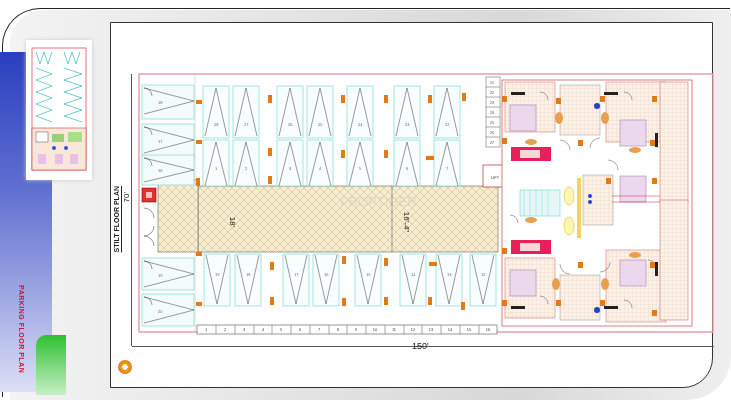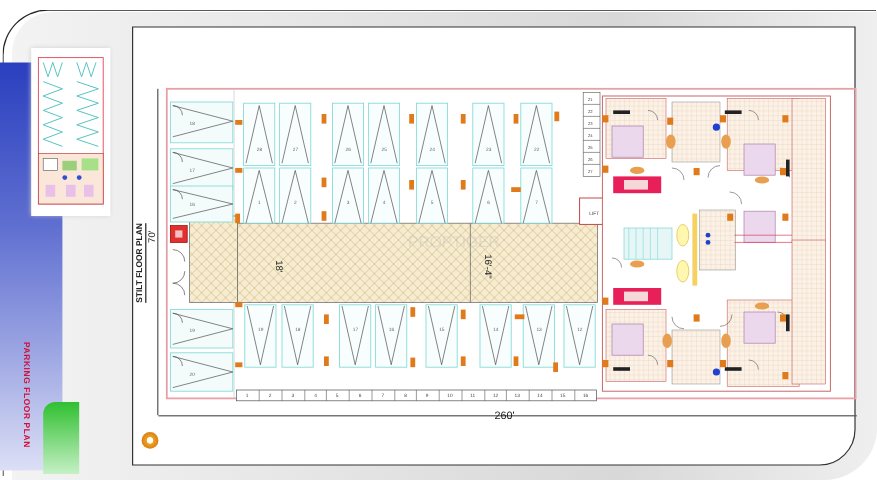--- a/index.html
+++ b/index.html
@@ -360,16 +360,16 @@
     <line x1="612" y1="196" x2="660" y2="196" stroke="#e04060" stroke-width="0.6"></line>
   </g>
 
   <text class="t" x="0" y="0" font-size="8" fill="#222" transform="translate(230,222) rotate(90)" text-anchor="middle">18'</text>
   <text class="t" x="0" y="0" font-size="8" fill="#222" transform="translate(404,222) rotate(90)" text-anchor="middle">16'-4"</text>
   <text class="t" x="0" y="0" font-size="13" fill="#bbb" opacity="0.35" transform="translate(340,206)">PROPTIGER</text>
 </svg>
 
 <div class="dim-line"></div>
 <div class="dim-line-v"></div>
-<div class="dim-150">260'</div>
+<div class="dim-150">150'</div>
 <div class="dim-70">70'</div>
 <div class="stilt-label">STILT FLOOR PLAN</div>
 <div class="compass"></div>
 
 </body></html>

